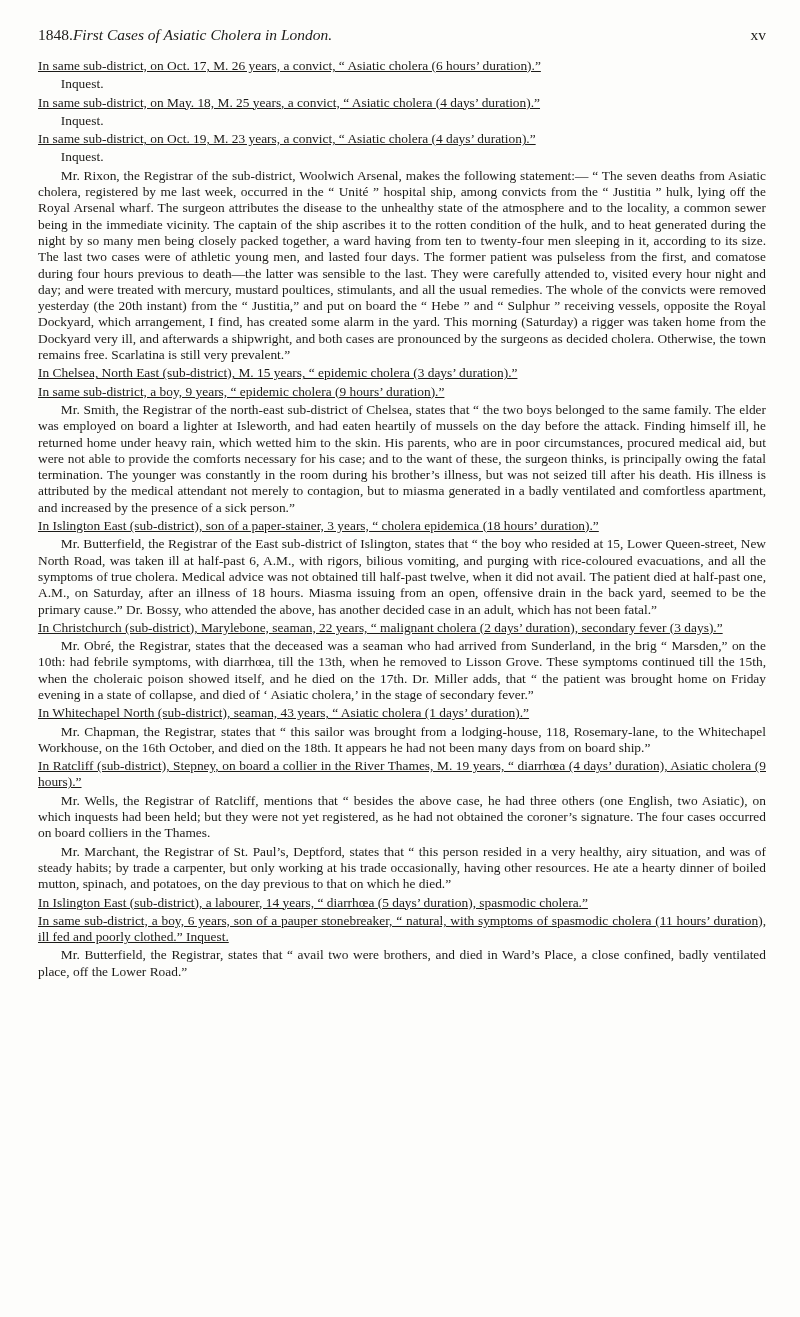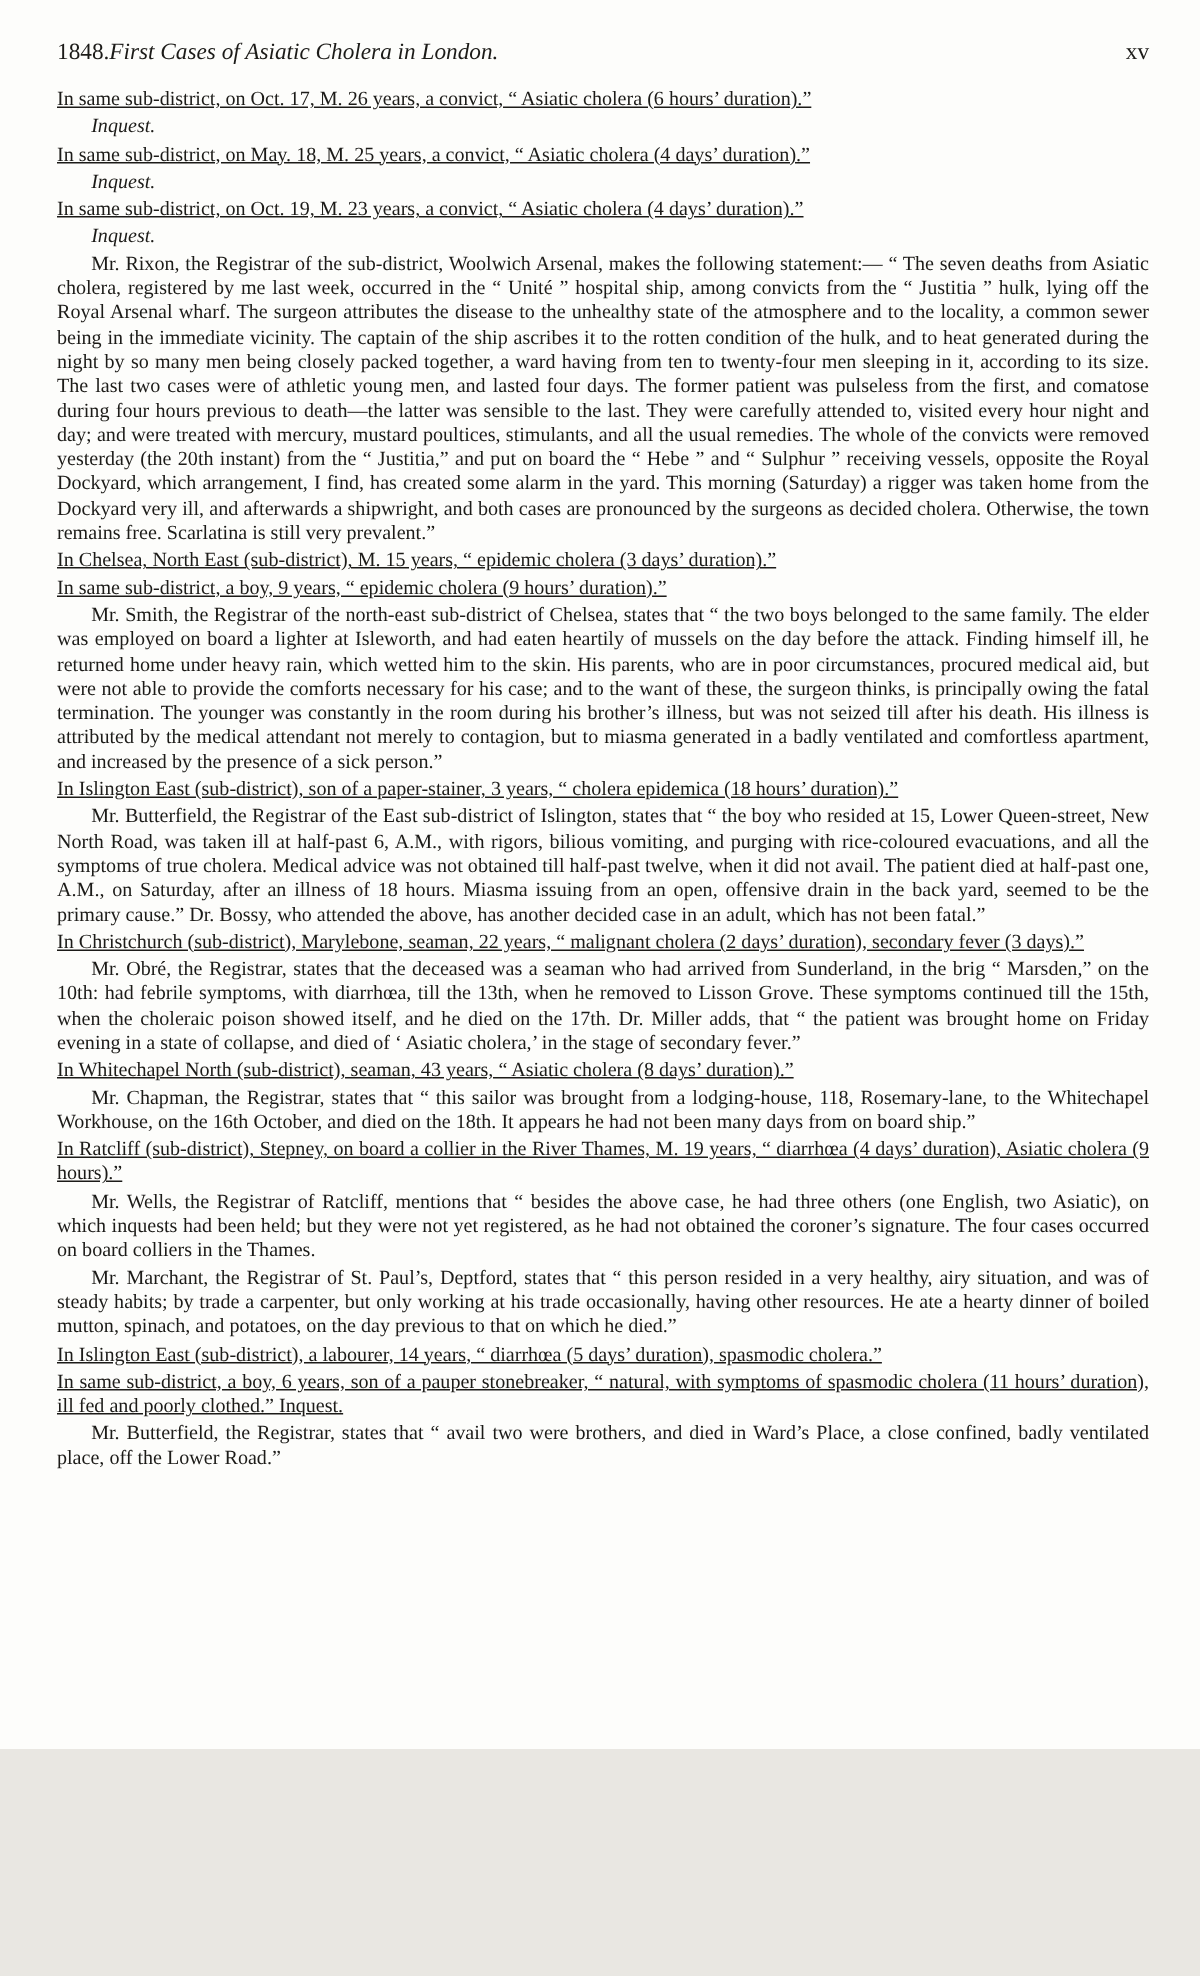--- a/index.html
+++ b/index.html
@@ -1,19 +1,19 @@
 <!DOCTYPE html>
 <html><head>
 <meta charset="utf-8">
 <style>
   html, body { margin: 0; padding: 0; background: #e9e7e2; }
   .page {
     position: relative;
     width: 800px;
-    height: 1166px;
+    height: 1317px;
     margin: 0 auto;
     box-sizing: border-box;
     background: #fdfdfb;
     color: #1c1b18;
     padding: 26px 34px 24px 38px;
     font-family: "Liberation Serif", "DejaVu Serif", serif;
     overflow: hidden;
   }
   .running-head {
     display: flex;
@@ -24,21 +24,21 @@
   .running-head .year { flex: 0 0 auto; }
   .running-head .head-title { flex: 1 1 auto; text-align: left; font-style: italic; }
   .running-head .folio { flex: 0 0 auto; }
   .body-text {
     font-size: 13.4px;
     line-height: 16.3px;
     text-align: justify;
   }
   .body-text p { margin: 0 0 2px 0; }
   p.record { text-indent: 0; text-decoration: underline; }
-  p.inquest { text-indent: 1.7em; font-style: italic; }
+  p.inquest { text-indent: 1.7em; }
   p.statement { text-indent: 1.7em; }
 </style>
 </head>
 <body>
 
 <div class="page">
 
   <div class="running-head">
     <span class="year">1848.</span>
     <span class="head-title">First Cases of Asiatic Cholera in London.</span>
@@ -53,21 +53,21 @@
     <p class="record">In same sub-district, on Oct. 19, M. 23 years, a convict, “ Asiatic cholera (4 days’ duration).”</p>
     <p class="inquest">Inquest.</p>
     <p class="statement">Mr. Rixon, the Registrar of the sub-district, Woolwich Arsenal, makes the following statement:— “ The seven deaths from Asiatic cholera, registered by me last week, occurred in the “ Unité ” hospital ship, among convicts from the “ Justitia ” hulk, lying off the Royal Arsenal wharf. The surgeon attributes the disease to the unhealthy state of the atmosphere and to the locality, a common sewer being in the immediate vicinity. The captain of the ship ascribes it to the rotten condition of the hulk, and to heat generated during the night by so many men being closely packed together, a ward having from ten to twenty-four men sleeping in it, according to its size. The last two cases were of athletic young men, and lasted four days. The former patient was pulseless from the first, and comatose during four hours previous to death—the latter was sensible to the last. They were carefully attended to, visited every hour night and day; and were treated with mercury, mustard poultices, stimulants, and all the usual remedies. The whole of the convicts were removed yesterday (the 20th instant) from the “ Justitia,” and put on board the “ Hebe ” and “ Sulphur ” receiving vessels, opposite the Royal Dockyard, which arrangement, I find, has created some alarm in the yard. This morning (Saturday) a rigger was taken home from the Dockyard very ill, and afterwards a shipwright, and both cases are pronounced by the surgeons as decided cholera. Otherwise, the town remains free. Scarlatina is still very prevalent.”</p>
     <p class="record">In Chelsea, North East (sub-district), M. 15 years, “ epidemic cholera (3 days’ duration).”</p>
     <p class="record">In same sub-district, a boy, 9 years, “ epidemic cholera (9 hours’ duration).”</p>
     <p class="statement">Mr. Smith, the Registrar of the north-east sub-district of Chelsea, states that “ the two boys belonged to the same family. The elder was employed on board a lighter at Isleworth, and had eaten heartily of mussels on the day before the attack. Finding himself ill, he returned home under heavy rain, which wetted him to the skin. His parents, who are in poor circumstances, procured medical aid, but were not able to provide the comforts necessary for his case; and to the want of these, the surgeon thinks, is principally owing the fatal termination. The younger was constantly in the room during his brother’s illness, but was not seized till after his death. His illness is attributed by the medical attendant not merely to contagion, but to miasma generated in a badly ventilated and comfortless apartment, and increased by the presence of a sick person.”</p>
     <p class="record">In Islington East (sub-district), son of a paper-stainer, 3 years, “ cholera epidemica (18 hours’ duration).”</p>
     <p class="statement">Mr. Butterfield, the Registrar of the East sub-district of Islington, states that “ the boy who resided at 15, Lower Queen-street, New North Road, was taken ill at half-past 6, A.M., with rigors, bilious vomiting, and purging with rice-coloured evacuations, and all the symptoms of true cholera. Medical advice was not obtained till half-past twelve, when it did not avail. The patient died at half-past one, A.M., on Saturday, after an illness of 18 hours. Miasma issuing from an open, offensive drain in the back yard, seemed to be the primary cause.” Dr. Bossy, who attended the above, has another decided case in an adult, which has not been fatal.”</p>
     <p class="record">In Christchurch (sub-district), Marylebone, seaman, 22 years, “ malignant cholera (2 days’ duration), secondary fever (3 days).”</p>
     <p class="statement">Mr. Obré, the Registrar, states that the deceased was a seaman who had arrived from Sunderland, in the brig “ Marsden,” on the 10th: had febrile symptoms, with diarrhœa, till the 13th, when he removed to Lisson Grove. These symptoms continued till the 15th, when the choleraic poison showed itself, and he died on the 17th. Dr. Miller adds, that “ the patient was brought home on Friday evening in a state of collapse, and died of ‘ Asiatic cholera,’ in the stage of secondary fever.”</p>
-    <p class="record">In Whitechapel North (sub-district), seaman, 43 years, “ Asiatic cholera (8 days’ duration).”</p>
+    <p class="record">In Whitechapel North (sub-district), seaman, 43 years, “ Asiatic cholera (1 days’ duration).”</p>
     <p class="statement">Mr. Chapman, the Registrar, states that “ this sailor was brought from a lodging-house, 118, Rosemary-lane, to the Whitechapel Workhouse, on the 16th October, and died on the 18th. It appears he had not been many days from on board ship.”</p>
     <p class="record">In Ratcliff (sub-district), Stepney, on board a collier in the River Thames, M. 19 years, “ diarrhœa (4 days’ duration), Asiatic cholera (9 hours).”</p>
     <p class="statement">Mr. Wells, the Registrar of Ratcliff, mentions that “ besides the above case, he had three others (one English, two Asiatic), on which inquests had been held; but they were not yet registered, as he had not obtained the coroner’s signature. The four cases occurred on board colliers in the Thames.</p>
     <p class="statement">Mr. Marchant, the Registrar of St. Paul’s, Deptford, states that “ this person resided in a very healthy, airy situation, and was of steady habits; by trade a carpenter, but only working at his trade occasionally, having other resources. He ate a hearty dinner of boiled mutton, spinach, and potatoes, on the day previous to that on which he died.”</p>
     <p class="record">In Islington East (sub-district), a labourer, 14 years, “ diarrhœa (5 days’ duration), spasmodic cholera.”</p>
     <p class="record">In same sub-district, a boy, 6 years, son of a pauper stonebreaker, “ natural, with symptoms of spasmodic cholera (11 hours’ duration), ill fed and poorly clothed.” Inquest.</p>
     <p class="statement">Mr. Butterfield, the Registrar, states that “ avail two were brothers, and died in Ward’s Place, a close confined, badly ventilated place, off the Lower Road.”</p>
   </div>
 
 </div>

